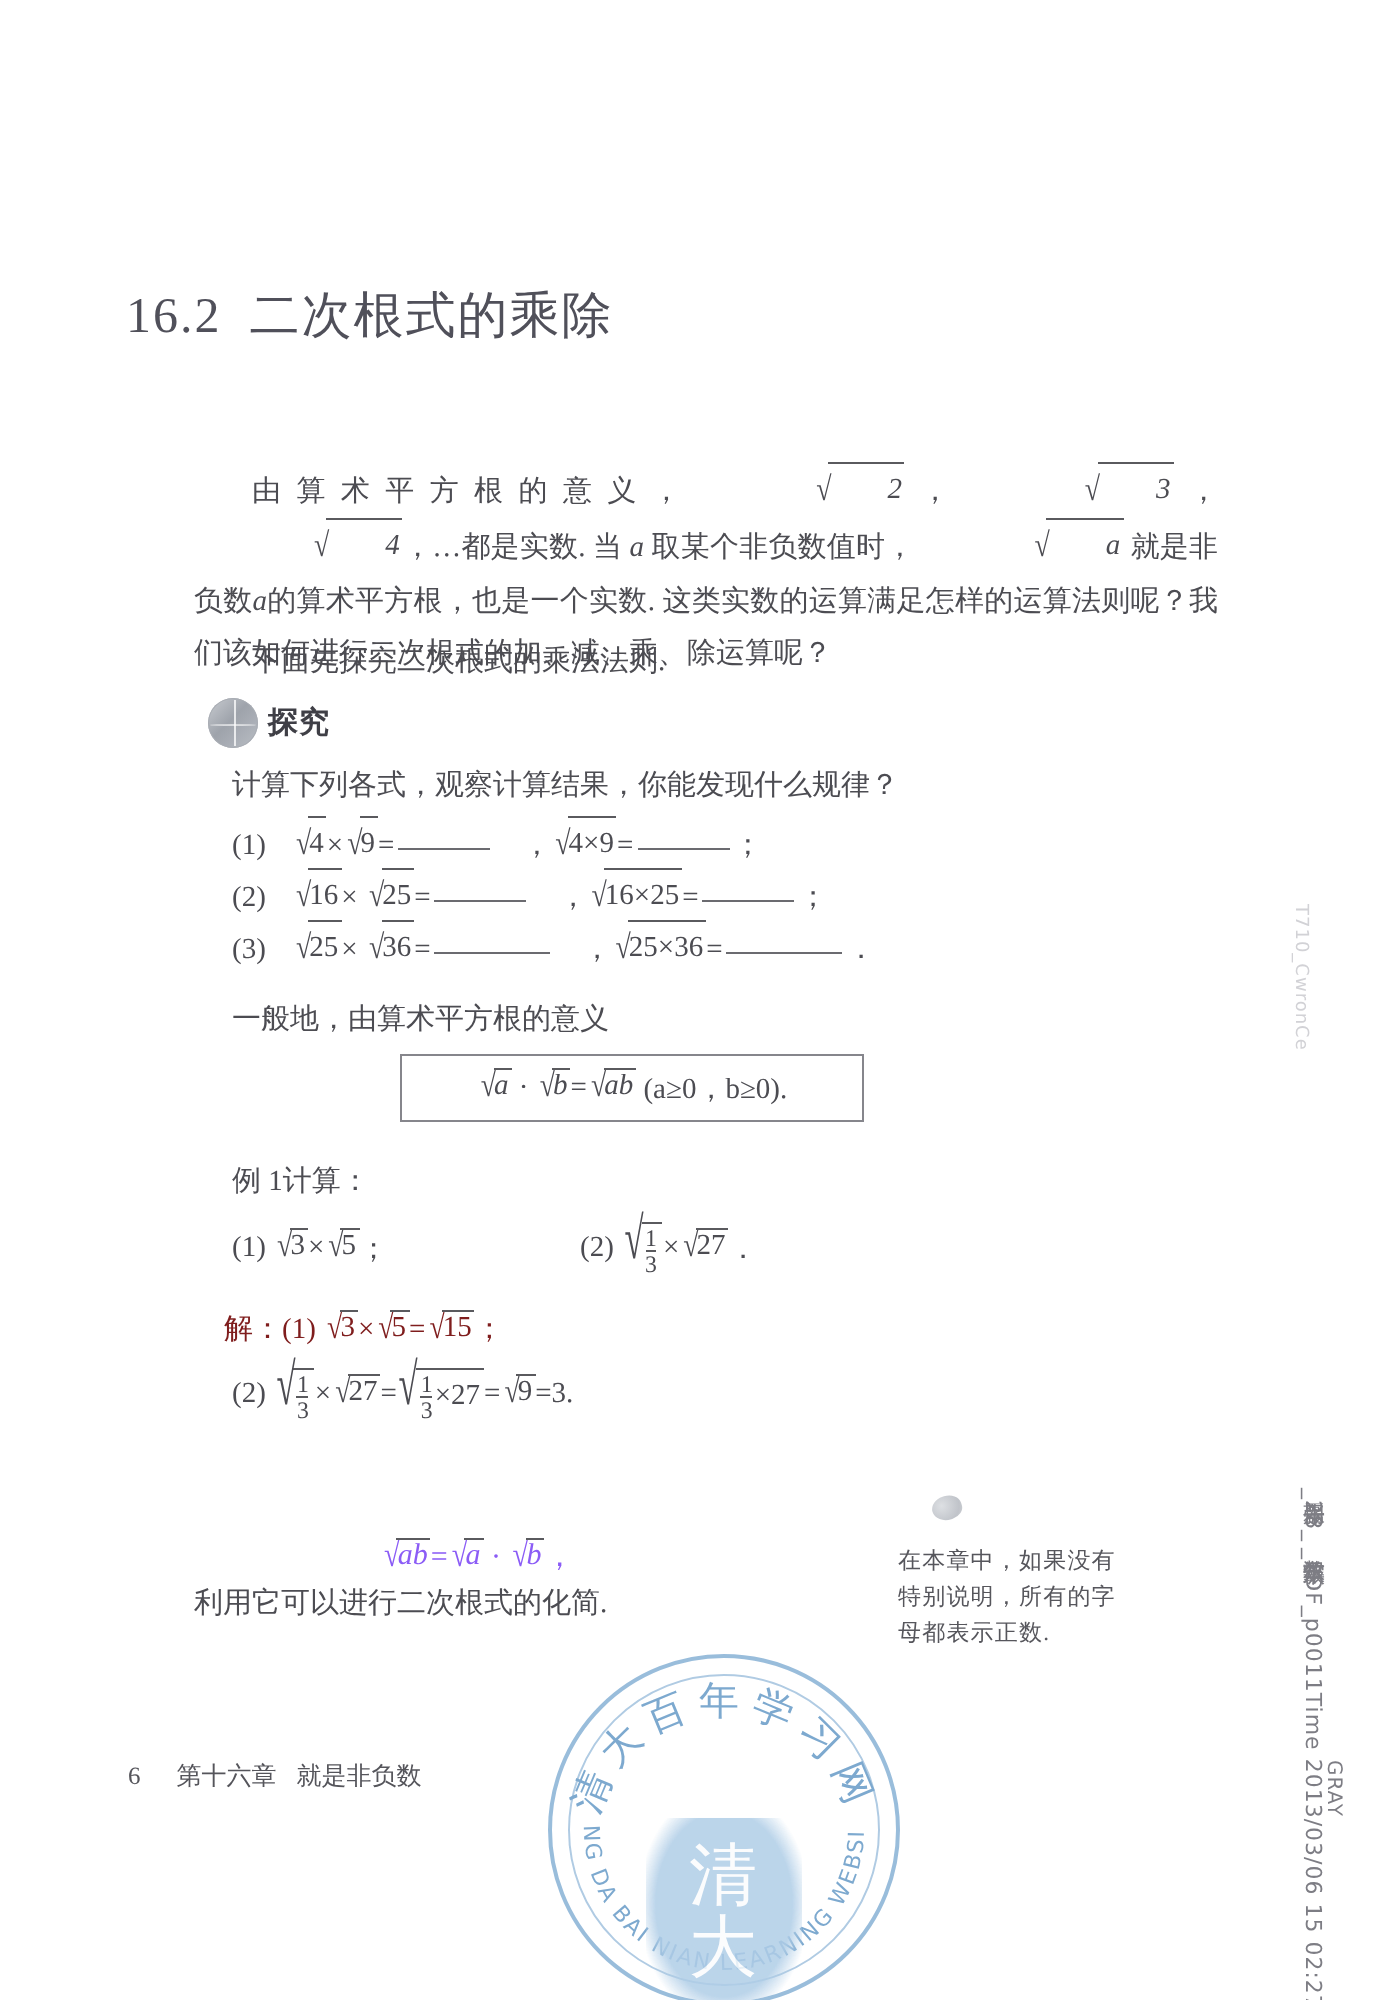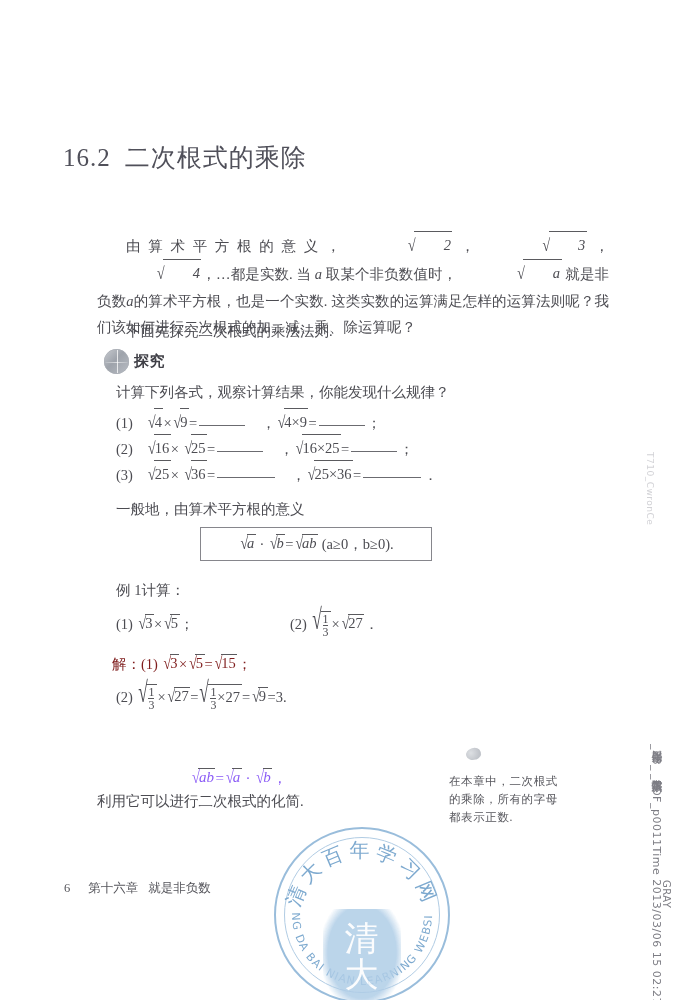--- a/index.html
+++ b/index.html
@@ -466,21 +466,21 @@
   </div>
 
 
   <div class="reverse-formula">
     <span class="m rad"><span class="sign">√</span><span class="arg"><i>ab</i></span></span><span class="up">=</span><span class="m rad"><span class="sign">√</span><span class="arg"><i>a</i></span></span><span class="up">&nbsp;·&nbsp;</span><span class="m rad"><span class="sign">√</span><span class="arg"><i>b</i></span></span><span>，</span>
   </div>
 
   <div class="use-line">利用它可以进行二次根式的化简.</div>
 
   <div class="note-icon"></div>
-  <div class="margin-note">在本章中，二次根式的乘除，所有的字母都表示正数.</div>
+  <div class="margin-note">在本章中，如果没有特别说明，所有的字母都表示正数.</div>
 
   <div class="footer">
     <span class="pg">6</span><span class="ch-no">第十六章</span><span>就是非负数</span>
   </div>
 
   <div class="vert vert-top">T710_CwronCe</div>
   <div class="vert vert-bottom">张磊专用_28_数学八年级下_PDF_p0011Time 2013/03/06 15 02:27</div>
   <div class="vert vert-gray">GRAY</div>
 
   <div class="seal">

